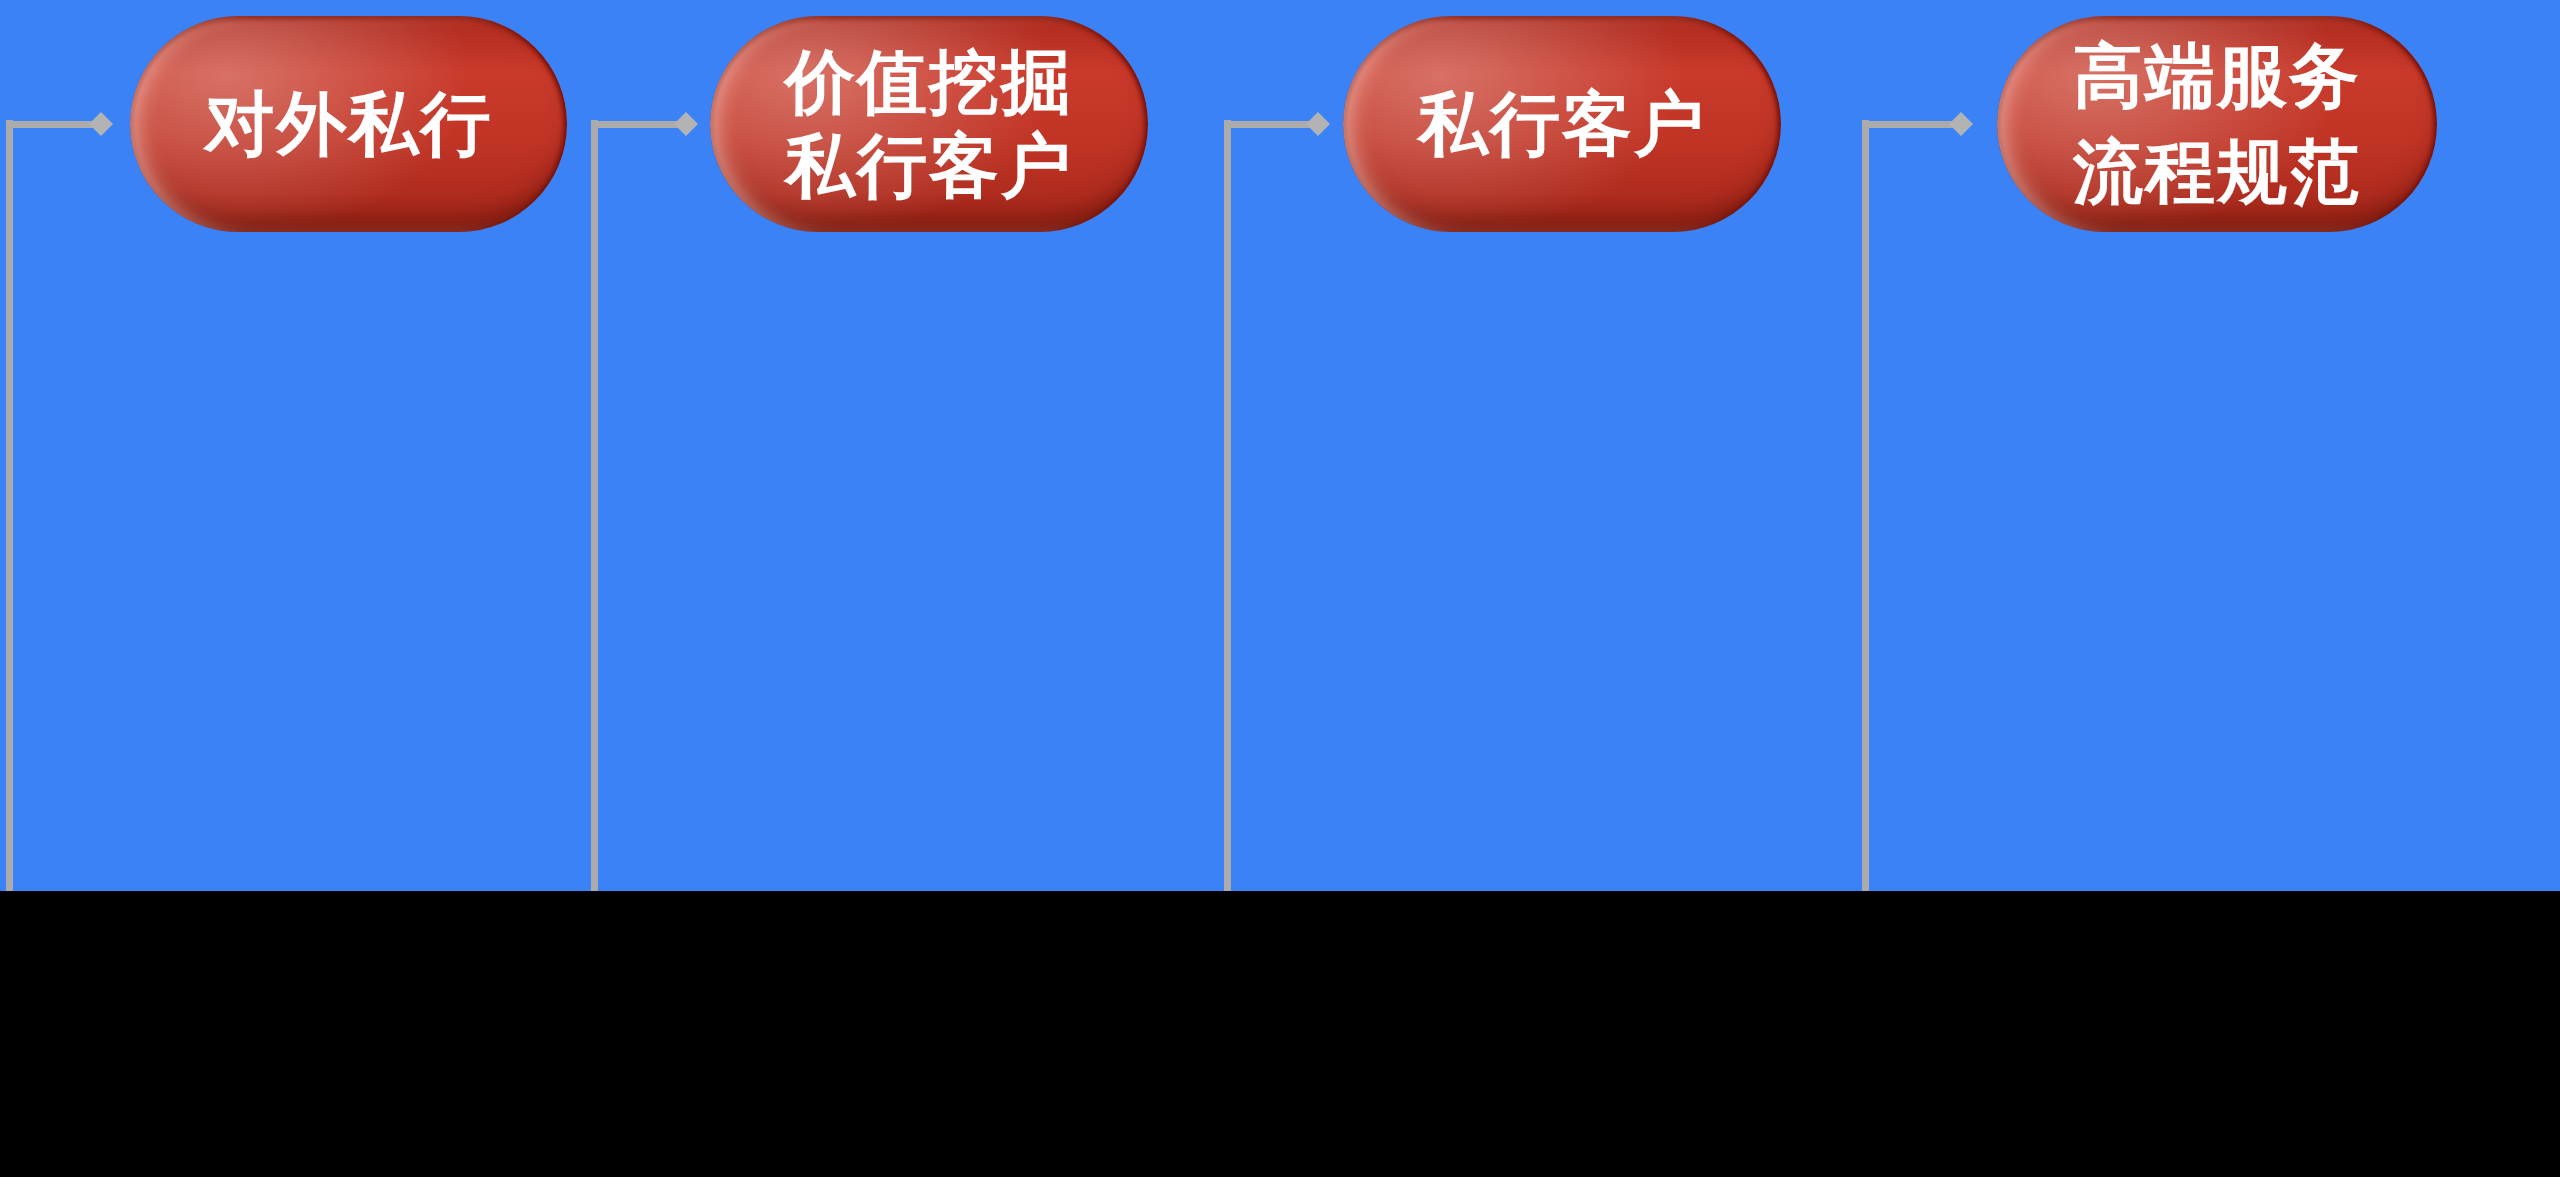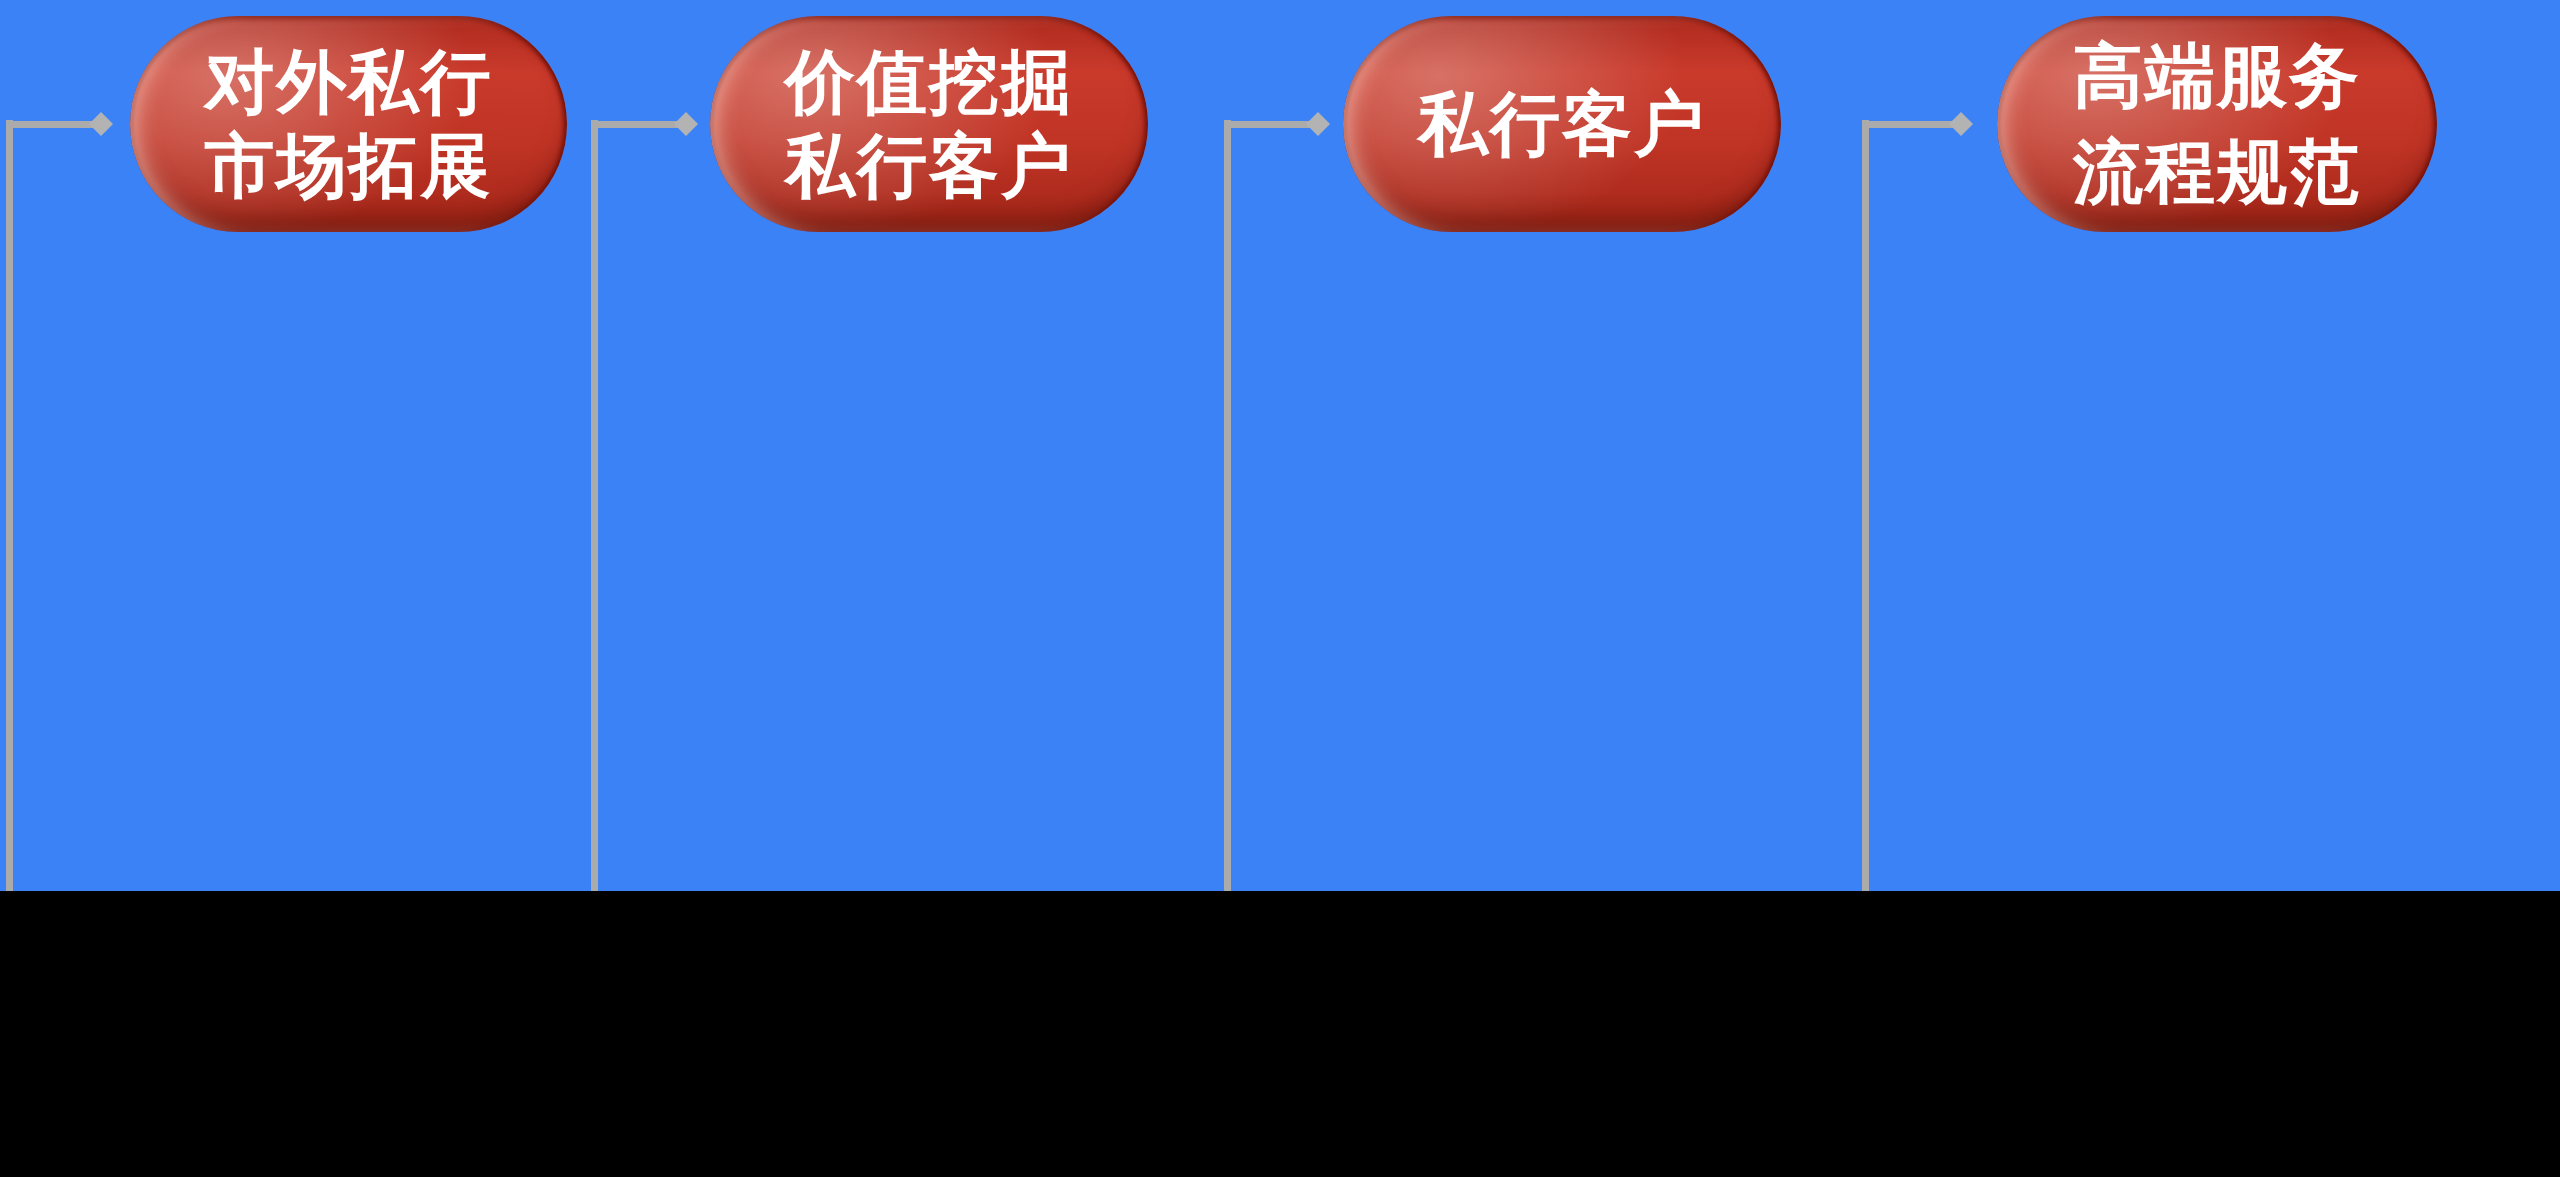--- a/index.html
+++ b/index.html
@@ -128,21 +128,20 @@
 
   <div class="connector c4">
     <div class="vline"></div>
     <div class="hline"></div>
     <div class="diamond arrow"></div>
     <div class="diamond endcap"></div>
   </div>
 
   <div class="pill p1">
     <span class="line">对外私行</span>
-    <span class="line">市场拓展</span>
   </div>
 
   <div class="pill p2">
     <span class="line">价值挖掘</span>
     <span class="line">私行客户</span>
   </div>
 
   <div class="pill p3">
     <span class="line">私行客户</span>
   </div>

